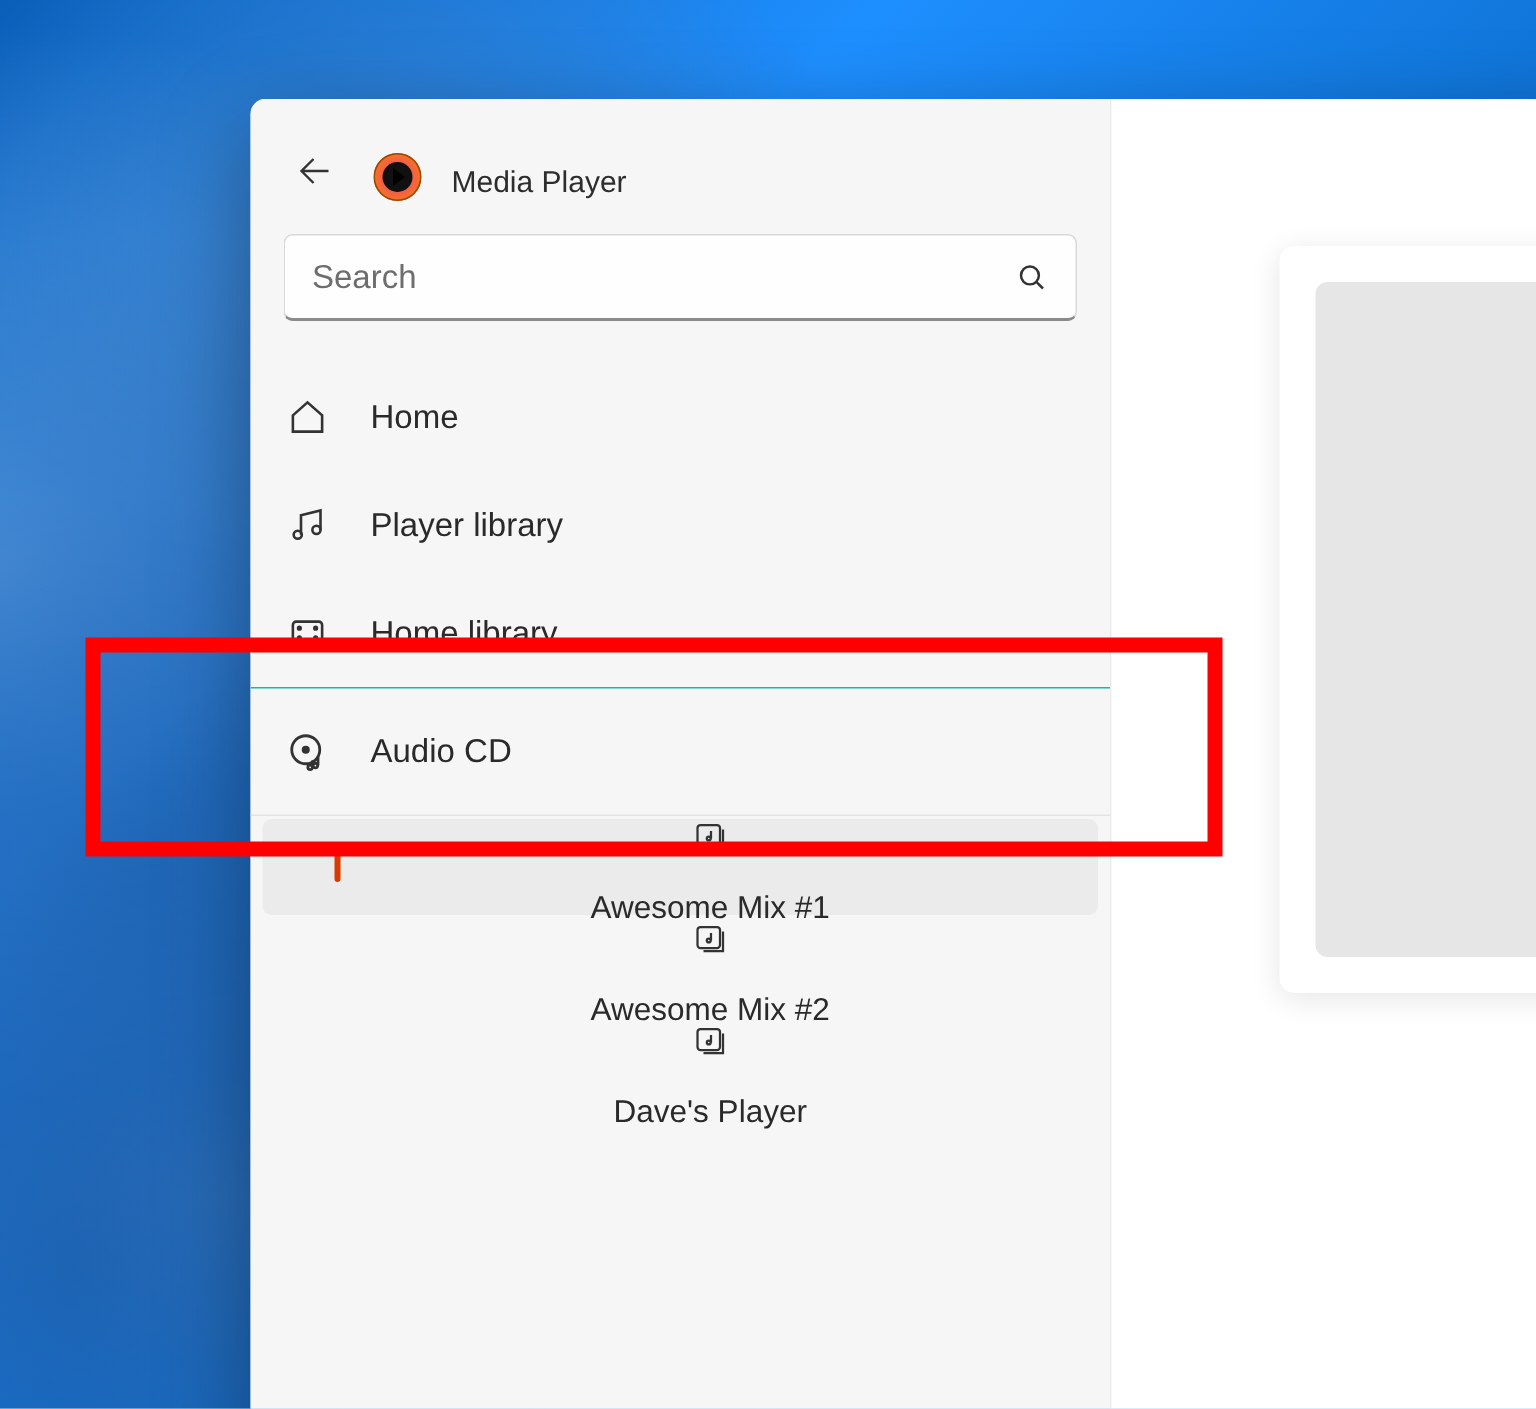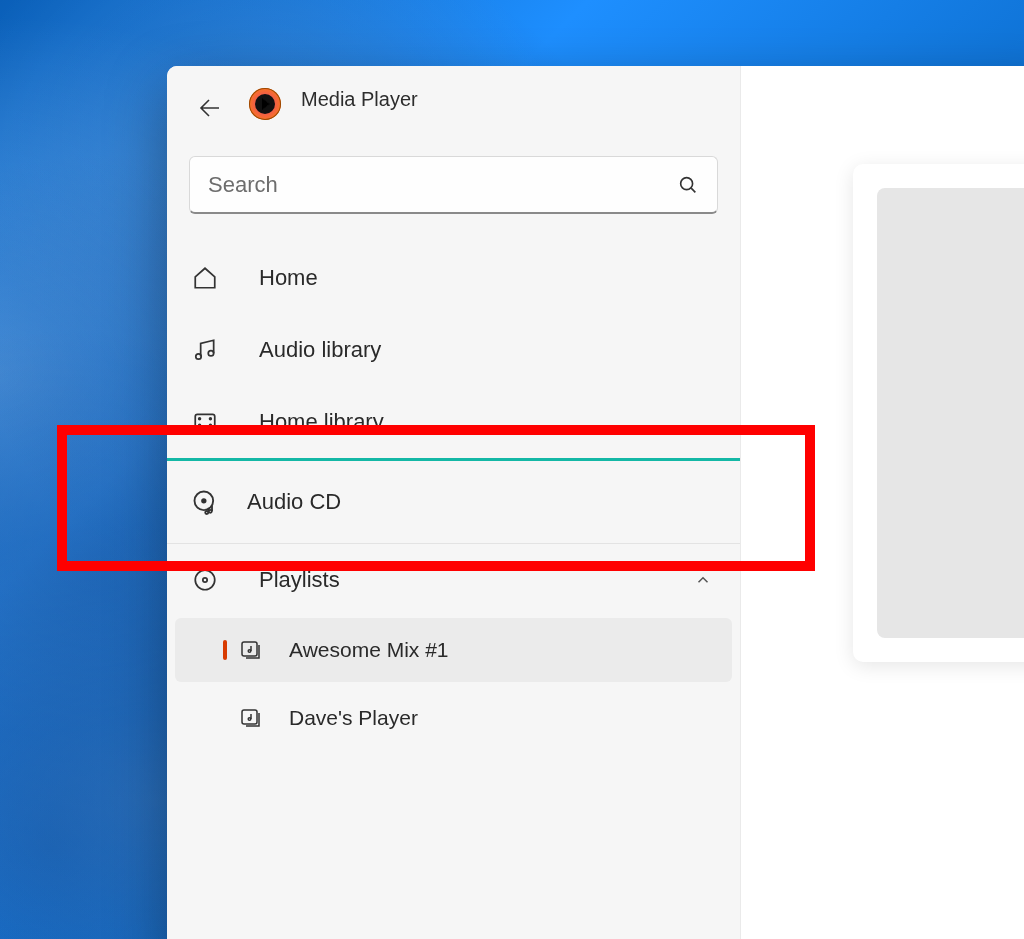--- a/index.html
+++ b/index.html
@@ -49,21 +49,21 @@
       left: 0; top: 0;
       width: 574px;
       height: 100%;
       background: #f6f6f6;
       border-right: 1px solid #eaeaea;
       padding-top: 22px;
     }
 
     .header-row {
       display: flex;
-      align-items: flex-start;
+      align-items: flex-end;
       gap: 20px;
       padding: 0 22px;
       margin-bottom: 22px;
       height: 46px;
     }
     .back-btn {
       width: 40px; height: 40px;
       display:flex; align-items:center; justify-content:center;
       cursor:pointer;
       border-radius:6px;
@@ -129,30 +129,30 @@
     }
     .search input::placeholder { color:#6d6d6d; }
     .search-icon { color:#444; }
 
     .nav { display:flex; flex-direction:column; }
     .nav-item {
       display:flex;
       align-items:center;
       height: 72px;
       padding: 0 22px;
-      gap: 38px;
+      gap: 26px;
       cursor:pointer;
       color:#2a2a2a;
       position: relative;
     }
     .nav-item .lbl { font-size: 22px; }
     .nav-item .ic { width: 32px; display:flex; justify-content:center; align-items:center; color:#333; }
 
     .section-divider {
-      border-top: 3px solid #14b8a6;
+      border-top: 1px solid #14b8a6;
       border-bottom: 1px solid #e3e3e3;
       height: 86px;
       display:flex; align-items:center;
       padding: 0 22px; gap:26px;
       cursor:pointer;
       color:#2a2a2a;
       position:relative;
     }
 
     .chev-right {
@@ -166,20 +166,21 @@
       align-items:center;
       height: 64px;
       padding: 0 22px 0 62px;
       gap: 24px;
       cursor:pointer;
       color:#2a2a2a;
       font-size:21px;
       border-radius:6px;
       margin: 2px 8px;
       position:relative;
+      flex-direction:column;
     }
     .pl-subitem.active {
       background:#ebebeb;
     }
     .pl-subitem.active::before{
       content:"";
       position:absolute;
       left: 48px;
       top: 50%;
       transform: translateY(-50%);
@@ -275,21 +276,21 @@
       </div>
 
       <div class="nav-item">
         <span class="ic">
           <svg width="26" height="26" viewBox="0 0 24 24" fill="none" stroke="#333" stroke-width="1.6">
             <path d="M8 18 V6 L20 3 V15"></path>
               <circle cx="6" cy="18" r="2.5"></circle>
               <circle cx="17.5" cy="15" r="2.5"></circle>
           </svg>
         </span>
-        <span class="lbl">Audio library</span>
+        <span class="lbl">Player library</span>
       </div>
 
       <div class="nav-item">
         <span class="ic">
           <svg width="26" height="26" viewBox="0 0 24 24" fill="none" stroke="#333" stroke-width="1.6">
             <rect x="3" y="5" width="18" height="14" rx="2"></rect>
               <circle cx="7" cy="9" r="0.8" fill="#333"></circle>
               <circle cx="7" cy="15" r="0.8" fill="#333"></circle>
               <circle cx="17" cy="9" r="0.8" fill="#333"></circle>
               <circle cx="17" cy="15" r="0.8" fill="#333"></circle>
@@ -306,57 +307,54 @@
             <path d="M15 17 v4"></path>
               <circle cx="13.5" cy="21" r="1.3"></circle>
               <path d="M18 15 v5"></path>
               <circle cx="16.5" cy="20" r="1.3"></circle>
           </svg>
         </span>
         <span class="lbl" style="font-size:22px">Audio CD</span>
       </div>
 
 
-      <div class="nav-item">
-        <span class="ic">
-          <svg width="26" height="26" viewBox="0 0 24 24" fill="none" stroke="#333" stroke-width="1.6">
-            <circle cx="12" cy="12" r="9"></circle>
-              <circle cx="12" cy="12" r="2"></circle>
-          </svg>
-        </span>
-        <span class="lbl">Playlists</span>
-        <span class="chev-right">
-          <svg width="18" height="18" viewBox="0 0 24 24" fill="none" stroke="#555" stroke-width="2">
-            <path d="M6 15 L12 9 L18 15"></path>
-          </svg>
-        </span>
-      </div>
 
       <div class="pl-subitem active">
         <span class="ic">
           <svg width="24" height="24" viewBox="0 0 24 24" fill="none" stroke="#333" stroke-width="1.5">
             <rect x="3" y="4" width="15" height="14" rx="2"></rect>
               <path d="M20 7 v13 H7"></path>
             <path d="M12 8 v5"></path>
               <circle cx="10.5" cy="13" r="1.3"></circle>
           </svg>
         </span>
         <span>Awesome Mix #1</span>
       </div>
 
-
       <div class="pl-subitem">
         <span class="ic">
           <svg width="24" height="24" viewBox="0 0 24 24" fill="none" stroke="#333" stroke-width="1.5">
             <rect x="3" y="4" width="15" height="14" rx="2"></rect>
               <path d="M20 7 v13 H7"></path>
             <path d="M12 8 v5"></path>
               <circle cx="10.5" cy="13" r="1.3"></circle>
           </svg>
         </span>
+        <span>Awesome Mix #2</span>
+      </div>
+
+      <div class="pl-subitem">
+        <span class="ic">
+          <svg width="24" height="24" viewBox="0 0 24 24" fill="none" stroke="#333" stroke-width="1.5">
+            <rect x="3" y="4" width="15" height="14" rx="2"></rect>
+              <path d="M20 7 v13 H7"></path>
+            <path d="M12 8 v5"></path>
+              <circle cx="10.5" cy="13" r="1.3"></circle>
+          </svg>
+        </span>
         <span>Dave's Player</span>
       </div>
 
     </div>
   </div>
 
   <div class="main-pane">
     <div class="card">
       <div class="card-inner">
         

